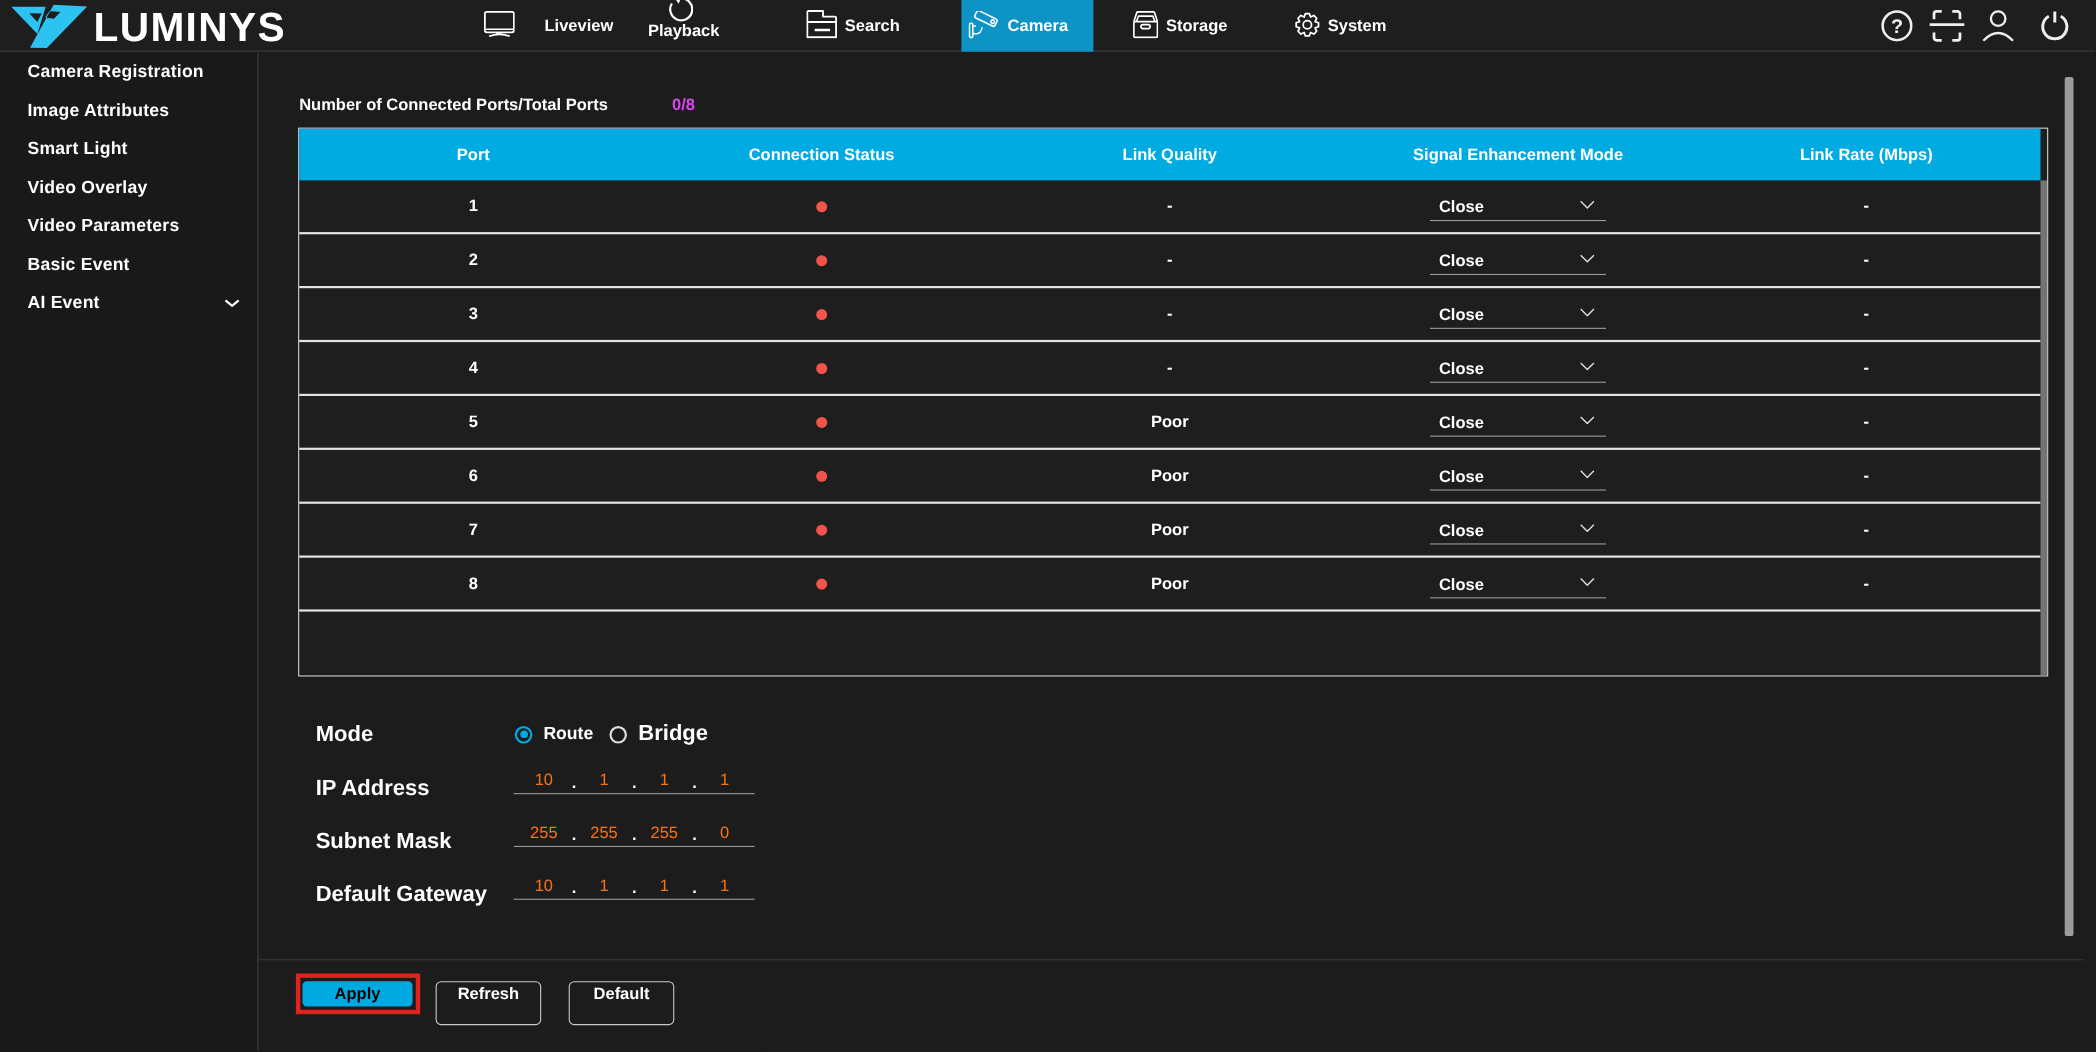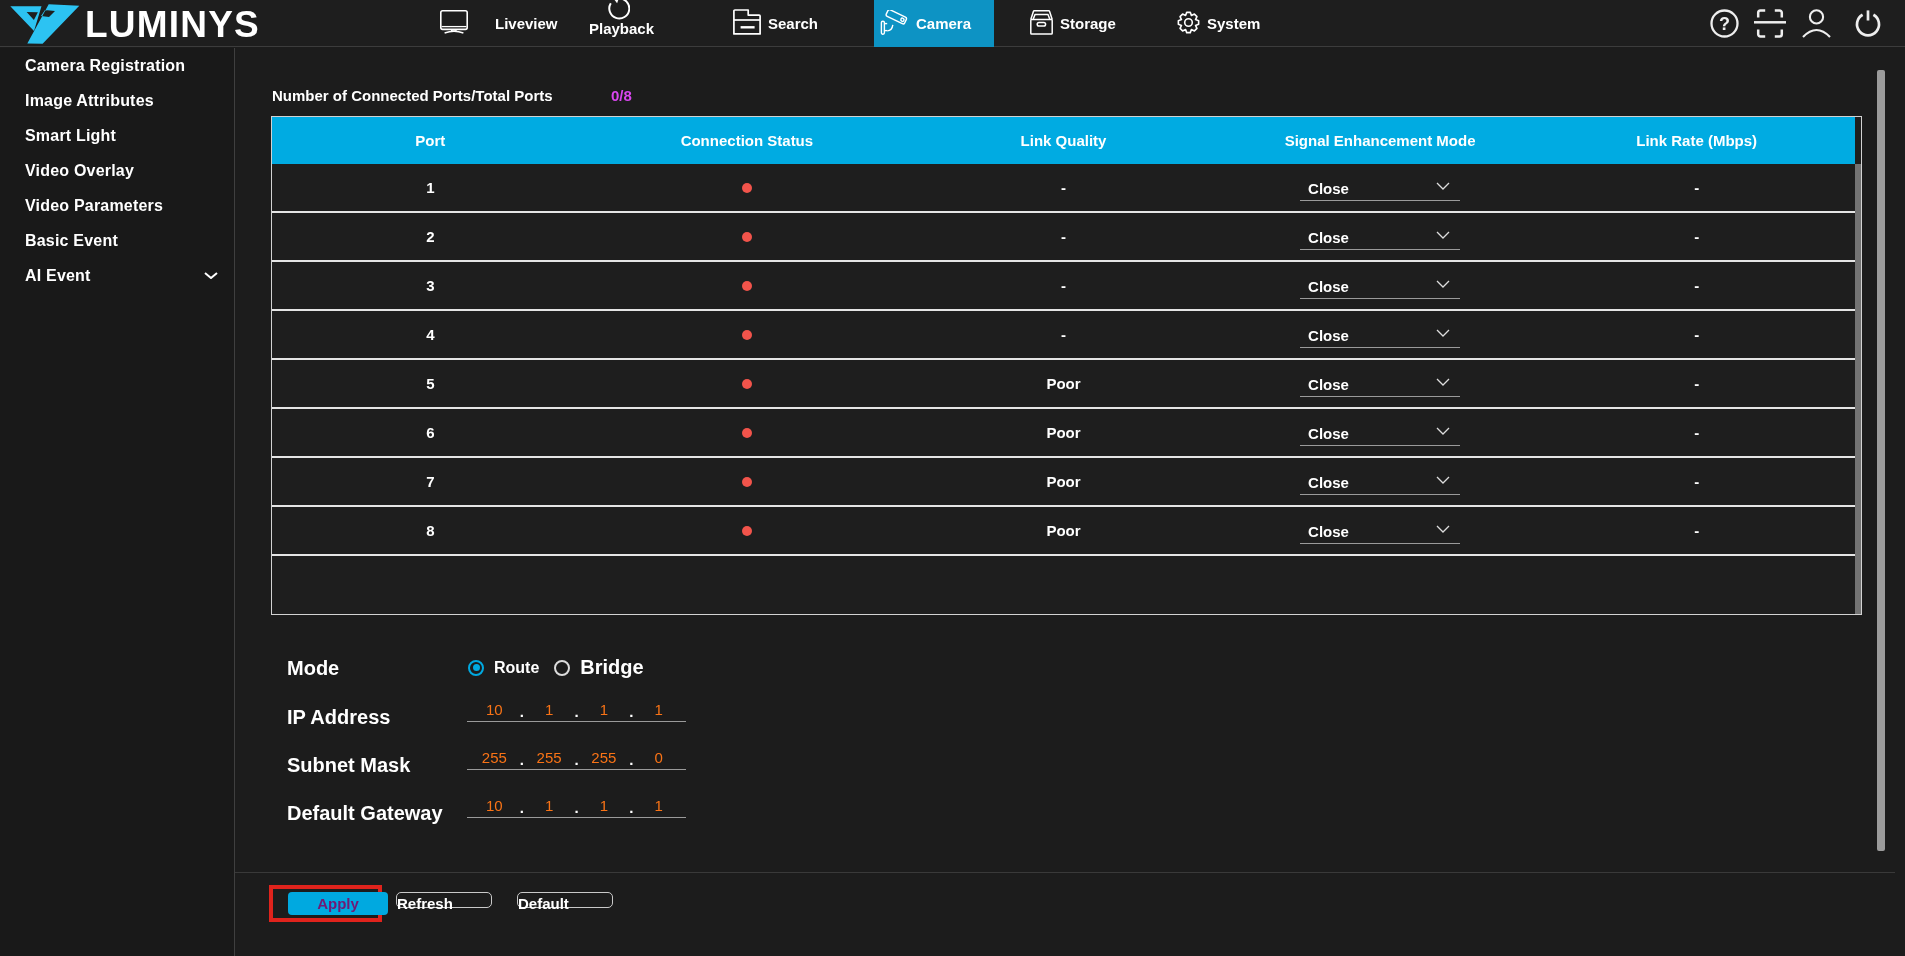--- a/index.html
+++ b/index.html
@@ -38,22 +38,22 @@
 
 .flabel { position:absolute; left:287px; color:#fff; font-size:20px; font-weight:bold; }
 .radio-outer { position:relative; width:16px; height:16px; border-radius:50%; }
 .ipline { position:absolute; left:467px; width:219px; height:26px; border-bottom:1px solid #9a9a9a; display:flex; }
 .ipline span { width:25%; text-align:center; color:#f97316; font-size:15px; font-weight:normal; line-height:27px; }
 .ipline i { position:absolute; bottom:4px; color:#fff; font-style:normal; font-weight:bold; font-size:15px; line-height:10px; }
 
 #hrline { position:absolute; left:235px; top:872px; width:1660px; height:1px; background:#393939; }
 
 #redbox { position:absolute; left:269px; top:885px; width:113px; height:37px; border:4px solid #e0231c; }
-#applybtn { position:absolute; left:15px; top:3px; width:100px; height:23px; background:#00a9e0; border-radius:4px; color:#701a75; font-size:15px; font-weight:bold; text-align:center; line-height:23px; }
-.obtn { position:absolute; top:892px; height:16px; border:1px solid #c9c9c9; border-radius:5px; color:#fff; font-size:15px; font-weight:bold; text-align:left; line-height:22px; background:transparent; }
+#applybtn { position:absolute; left:2px; top:3px; width:100px; height:23px; background:#00a9e0; border-radius:4px; color:#000000; font-size:15px; font-weight:bold; text-align:center; line-height:23px; }
+.obtn { position:absolute; top:892px; height:40px; border:1px solid #c9c9c9; border-radius:5px; color:#fff; font-size:15px; font-weight:bold; text-align:center; line-height:22px; background:transparent; }
 
 #pagescroll { position:absolute; left:1877px; top:70px; width:8px; height:781px; background:#9b9b9b; border-radius:2px; }
 </style>
 </head>
 <body>
 <div id="page">
 
   <div id="topbar"></div>
   <div id="logo">
     <svg width="72" height="42" viewBox="0 0 72 42">

